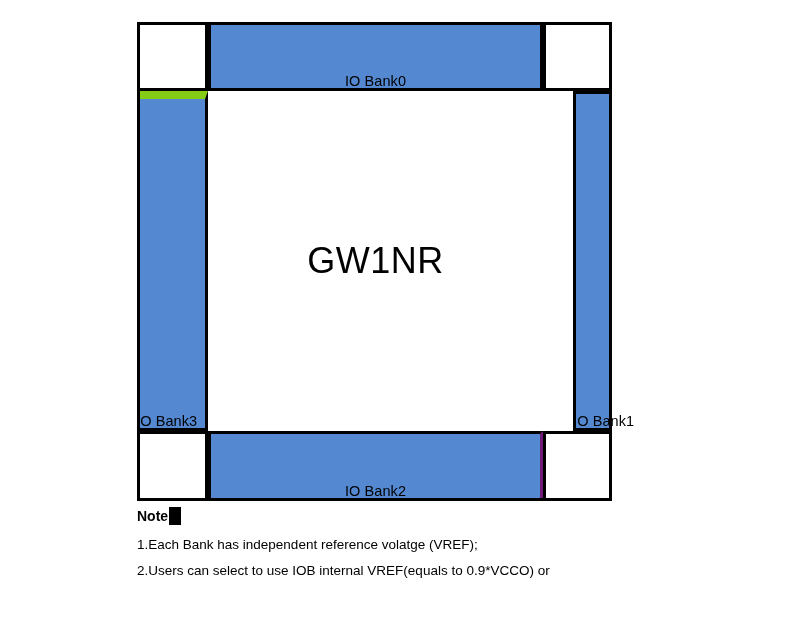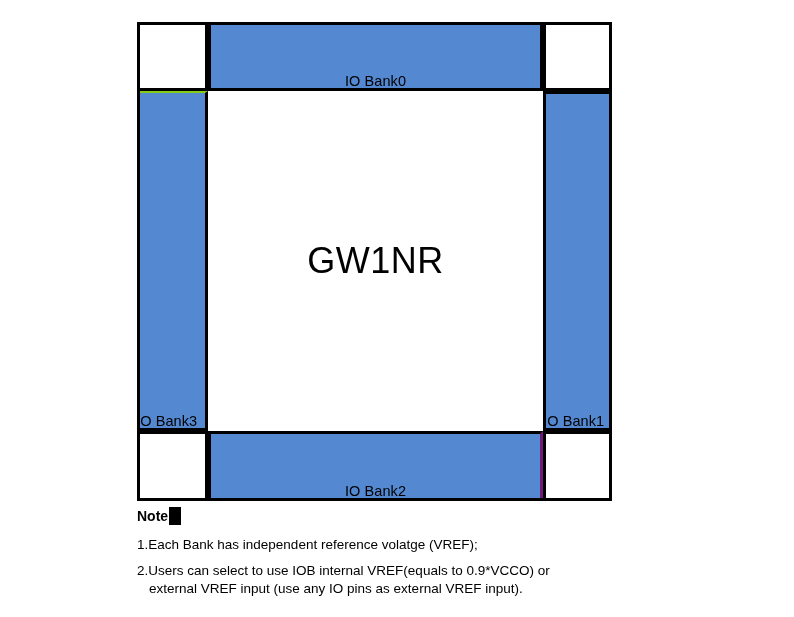--- a/index.html
+++ b/index.html
@@ -55,28 +55,29 @@
     border-left: 3px solid #000000;
     border-right: 3px solid #000000;
     border-bottom: 3px solid #000000;
   }
   .cell.bank-bottom {
     border-left: 3px solid #000000;
     border-right: 3px solid #701a75;
     border-top: 3px solid #000000;
   }
   .cell.bank-left {
-    border-top: 2px solid #84cc16;
+    border-top: 8px solid #84cc16;
     border-bottom: 3px solid #000000;
     border-right: 3px solid #000000;
   }
   .cell.bank-right {
     border-top: 3px solid #000000;
     border-bottom: 3px solid #000000;
     border-left: 3px solid #000000;
+    margin-left: 30px;
   }
   .cell.corner-tl { border-bottom: 3px solid #000000; border-right: 3px solid #000000; }
   .cell.corner-tr { border-bottom: 3px solid #000000; border-left: 3px solid #000000; }
   .cell.corner-bl { border-top: 3px solid #000000; border-right: 3px solid #000000; }
   .cell.corner-br { border-top: 3px solid #000000; border-left: 3px solid #000000; }
 
   .bank-label {
     font-size: 14.5px;
     line-height: 1;
     color: #000000;
@@ -189,16 +190,15 @@
     <span>Note</span>
       <span class="glyph-box"></span>
   </div>
 
   <p class="note-item">
     <span>1.</span><span>Each Bank has independent reference volatge (VREF);</span>
   </p>
 
   <p class="note-item">
     <span>2.</span><span>Users can select to use IOB internal VREF(equals to 0.9*VCCO) or</span>
-    <span class="cont">external VREF input (use any IO pins as external VREF input).</span>
   </p>
 
 </div>
 
 </body></html>

